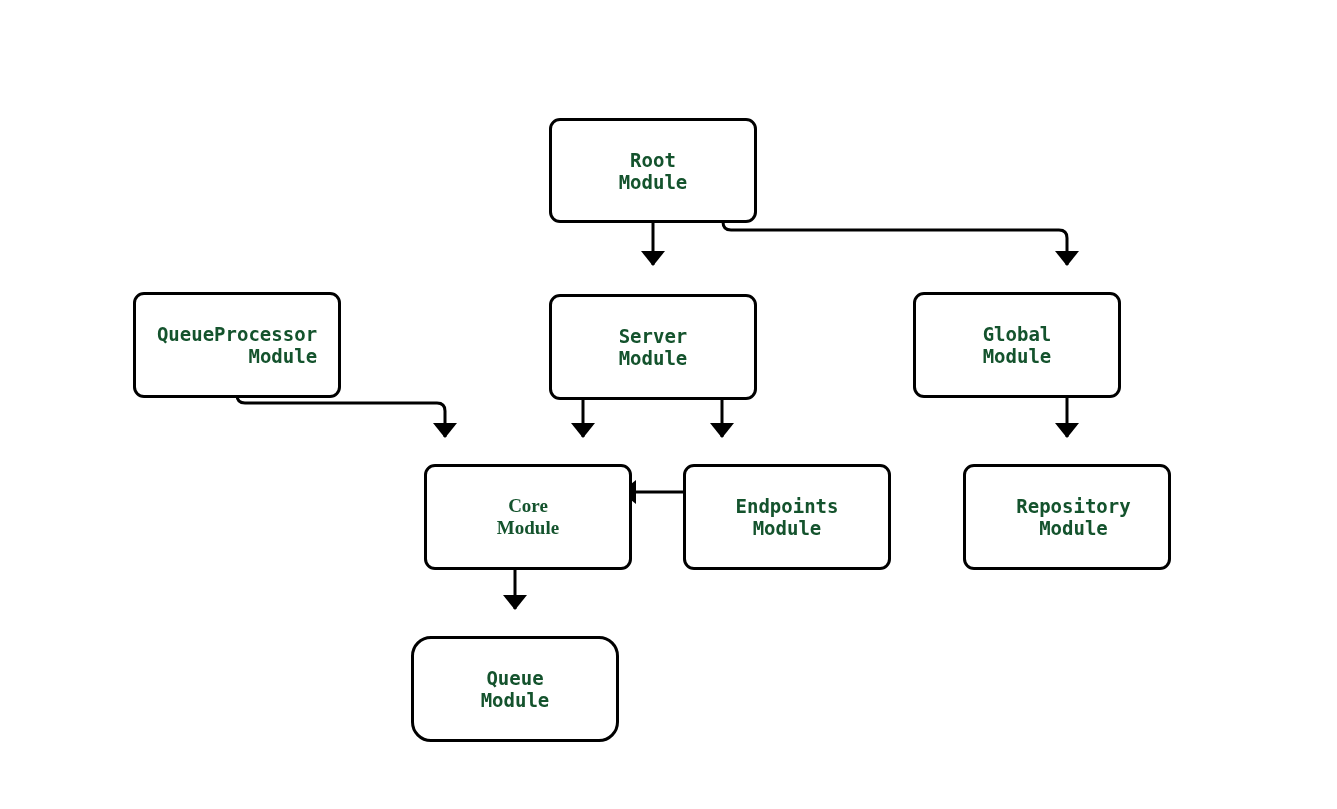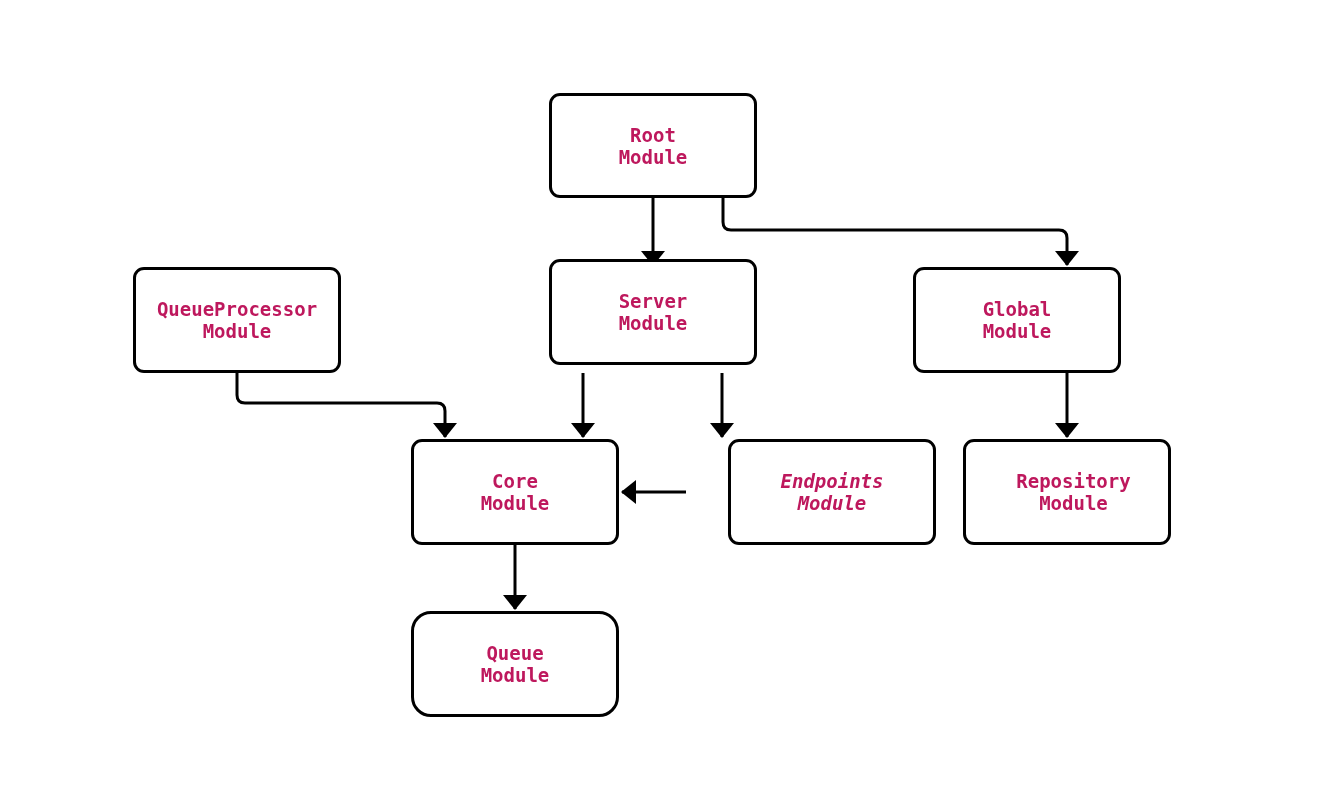--- a/index.html
+++ b/index.html
@@ -36,28 +36,29 @@
     border: 3px solid #000000;
     border-radius: 11px;
     display: flex;
     align-items: center;
     justify-content: center;
     text-align: center;
     white-space: pre-line;
     font-weight: bold;
     font-size: 19px;
     line-height: 22px;
-    color: #be185d;
+    color: #14532d;
+    margin-top: 25px;
   }
   .node-root          { left: 549px; top: 93px;  height: 105px; }
-  .node-queueprocessor{ left: 133px; top: 267px; }
-  .node-server        { left: 549px; top: 259px; }
+  .node-queueprocessor{ left: 133px; top: 267px; text-align: right; }
+  .node-server        { left: 549px; top: 269px; }
   .node-global        { left: 913px; top: 267px; }
-  .node-core          { left: 411px; top: 439px; }
-  .node-endpoints     { left: 728px; top: 439px; font-style: italic; }
+  .node-core          { left: 424px; top: 439px; font-family: Liberation Serif, serif; }
+  .node-endpoints     { left: 683px; top: 439px; }
   .node-repository    { left: 963px; top: 439px; padding-left: 13px; }
   .node-queue         { left: 411px; top: 611px; border-radius: 20px; }
 </style>
 </head>
 <body>
 
 <div class="canvas">
 
   <svg class="edges-layer" width="1337" height="809" viewBox="0 0 1337 809" xmlns="http://www.w3.org/2000/svg">
     <defs>

